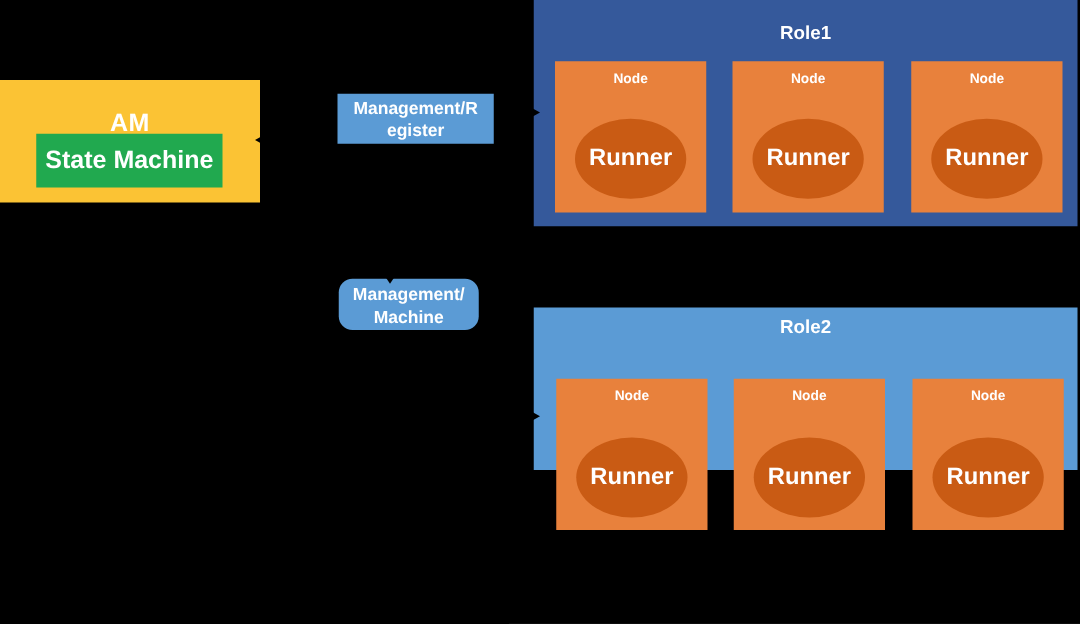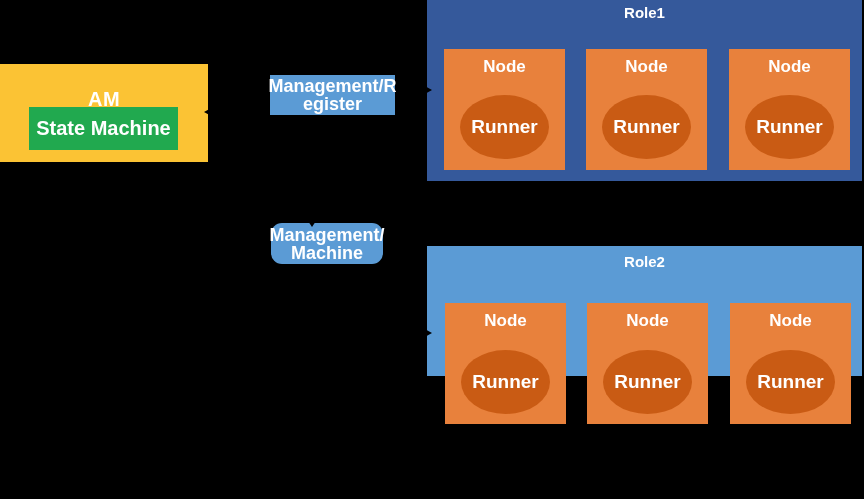--- a/index.html
+++ b/index.html
@@ -26,45 +26,45 @@
   .box{position:absolute;color:var(--text-white);font-weight:bold;text-align:center;}
 
   
   .am-box{left:0;top:64px;width:208px;height:98px;background:var(--am-yellow);}
   .am-label{display:block;padding-top:24px;font-size:20px;letter-spacing:.5px;}
   .state-machine{position:absolute;left:29px;top:43px;width:149px;height:43px;
     background:var(--state-green);display:flex;align-items:center;justify-content:center;
     font-size:20px;}
 
   
-  .mgmt{background:var(--mgmt-blue);font-size:18px;line-height:18px;
+  .mgmt{background:var(--mgmt-blue);font-size:14px;line-height:18px;
     display:flex;flex-direction:column;align-items:center;justify-content:center;}
   .mgmt1{left:270px;top:75px;width:125px;height:40px;}
   .mgmt2{left:271px;top:223px;width:112px;height:41px;border-radius:11px;}
 
   
   .role{position:absolute;left:427px;width:435px;}
   .role1{top:0;height:181px;background:var(--role1-blue);}
   .role2{top:246px;height:130px;background:var(--role2-blue);}
   .role-title{color:var(--text-white);font-weight:bold;font-size:15px;text-align:center;}
-  .role1 .role-title{padding-top:4px;}
+  .role1 .role-title{padding-top:18px;}
   .role2 .role-title{padding-top:7px;}
 
   
   .node{position:absolute;width:121px;height:121px;background:var(--node-orange);
     color:var(--text-white);font-weight:bold;text-align:center;}
   .role1 .node{top:49px;}
   .role2 .node{top:57px;}
   .node.n1{left:17px;}
   .node.n2{left:159px;}
   .node.n3{left:302px;}
   .role2 .node.n1{left:18px;}
   .role2 .node.n2{left:160px;}
   .role2 .node.n3{left:303px;}
-  .node-label{display:block;padding-top:8px;font-size:17px;}
+  .node-label{display:block;padding-top:8px;font-size:11px;}
   .runner{position:absolute;left:16px;width:89px;height:64px;border-radius:50%;
     background:var(--runner-orange);display:flex;align-items:center;justify-content:center;
     font-size:19px;}
   .role1 .runner{top:46px;}
   .role2 .runner{top:47px;}
 
   
   .arrow{position:absolute;width:0;height:0;}
   .arrow-left-into-am{left:204px;top:107px;
     border-top:5px solid transparent;border-bottom:5px solid transparent;

